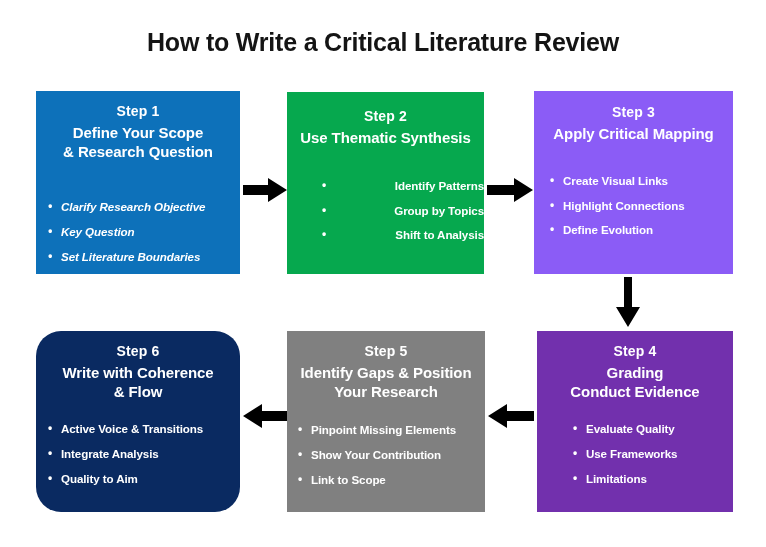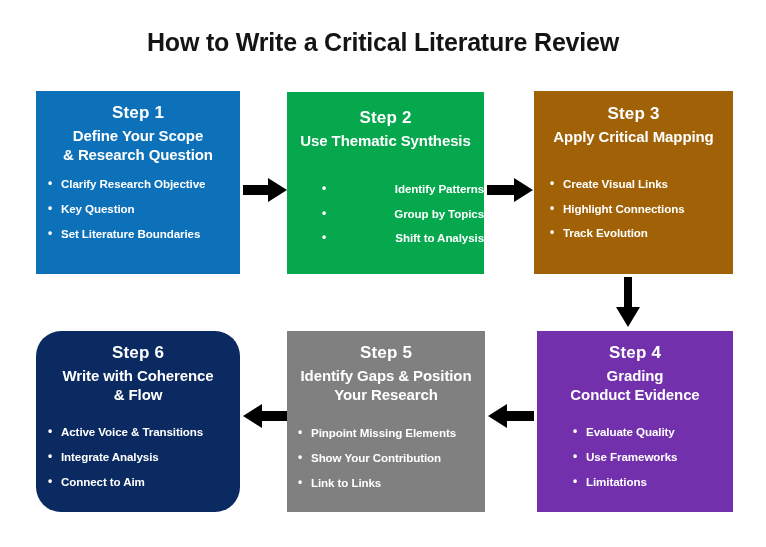--- a/index.html
+++ b/index.html
@@ -42,21 +42,21 @@
     padding: 0;
     overflow: hidden;
   }
 
   .step-heading {
     text-align: center;
     padding: 0 6px;
   }
 
   .step-number {
-    font-size: 17px;
+    font-size: 14px;
     font-weight: bold;
     line-height: 1.0;
     letter-spacing: 0.2px;
   }
 
   .step-title {
     font-size: 15px;
     font-weight: bold;
     line-height: 1.28;
     margin-top: 5px;
@@ -91,21 +91,21 @@
 
   
   #box-step-1 { left: 36px;  top: 91px;  width: 204px; height: 183px; }
   #box-step-2 { left: 287px; top: 92px;  width: 197px; height: 182px; }
   #box-step-3 { left: 534px; top: 91px;  width: 199px; height: 183px; }
   #box-step-4 { left: 537px; top: 331px; width: 196px; height: 181px; }
   #box-step-5 { left: 287px; top: 331px; width: 198px; height: 181px; }
   #box-step-6 { left: 36px;  top: 331px; width: 204px; height: 181px; border-radius: 25px; }
 
   #box-step-1 .step-heading { margin-top: 13px; }
-  #box-step-1 .bullet-list  { margin-top: 14px; margin-left: 12px; }
+  #box-step-1 .bullet-list  { margin-top: 40px; margin-left: 12px; font-style: italic; }
 
   #box-step-2 .step-heading { margin-top: 17px; }
   #box-step-2 .bullet-list  { margin-top: 33px; margin-left: 35px; text-align: right; }
 
   #box-step-3 .step-heading { margin-top: 14px; }
   #box-step-3 .bullet-list  { margin-top: 32px; margin-left: 16px; }
 
   #box-step-4 .step-heading { margin-top: 13px; }
   #box-step-4 .bullet-list  { margin-top: 22px; margin-left: 36px; }
 
@@ -153,31 +153,31 @@
         <div>Use Thematic Synthesis</div>
       </div>
     </div>
     <ul class="bullet-list">
       <li class="bullet-item">Identify Patterns</li>
       <li class="bullet-item">Group by Topics</li>
       <li class="bullet-item">Shift to Analysis</li>
     </ul>
   </div>
 
-  <div class="step-box" id="box-step-3" style="background:#a16207">
+  <div class="step-box" id="box-step-3" style="background:#8b5cf6">
     <div class="step-heading">
       <div class="step-number">Step 3</div>
       <div class="step-title">
         <div>Apply Critical Mapping</div>
       </div>
     </div>
     <ul class="bullet-list">
       <li class="bullet-item">Create Visual Links</li>
       <li class="bullet-item">Highlight Connections</li>
-      <li class="bullet-item">Track Evolution</li>
+      <li class="bullet-item">Define Evolution</li>
     </ul>
   </div>
 
   <div class="step-box" id="box-step-4" style="background:#7230AD">
     <div class="step-heading">
       <div class="step-number">Step 4</div>
       <div class="step-title">
         <div>Grading</div>
         <div>Conduct Evidence</div>
       </div>
@@ -193,36 +193,36 @@
     <div class="step-heading">
       <div class="step-number">Step 5</div>
       <div class="step-title">
         <div>Identify Gaps &amp; Position</div>
         <div>Your Research</div>
       </div>
     </div>
     <ul class="bullet-list">
       <li class="bullet-item">Pinpoint Missing Elements</li>
       <li class="bullet-item">Show Your Contribution</li>
-      <li class="bullet-item">Link to Links</li>
+      <li class="bullet-item">Link to Scope</li>
     </ul>
   </div>
 
   <div class="step-box" id="box-step-6" style="background:#0A2A61">
     <div class="step-heading">
       <div class="step-number">Step 6</div>
       <div class="step-title">
         <div>Write with Coherence</div>
         <div>&amp; Flow</div>
       </div>
     </div>
     <ul class="bullet-list">
       <li class="bullet-item">Active Voice &amp; Transitions</li>
       <li class="bullet-item">Integrate Analysis</li>
-      <li class="bullet-item">Connect to Aim</li>
+      <li class="bullet-item">Quality to Aim</li>
     </ul>
   </div>
 
   <svg class="arrow" id="arrow-1-to-2" viewBox="0 0 44 28">
     <polygon points="0,9 25,9 25,2 44,14 25,26 25,19 0,19" fill="#000000"></polygon>
   </svg>
 
   <svg class="arrow" id="arrow-2-to-3" viewBox="0 0 46 28">
     <polygon points="0,9 27,9 27,2 46,14 27,26 27,19 0,19" fill="#000000"></polygon>
   </svg>

